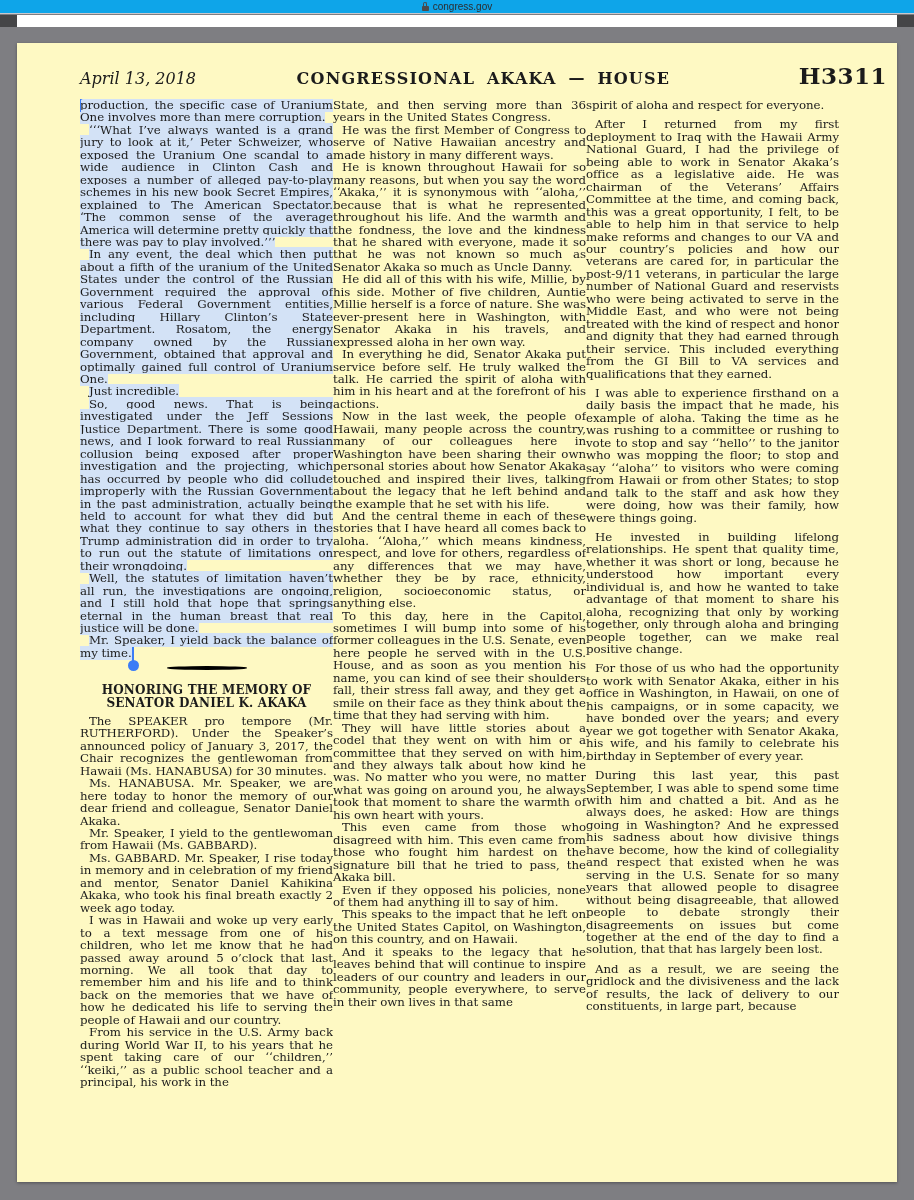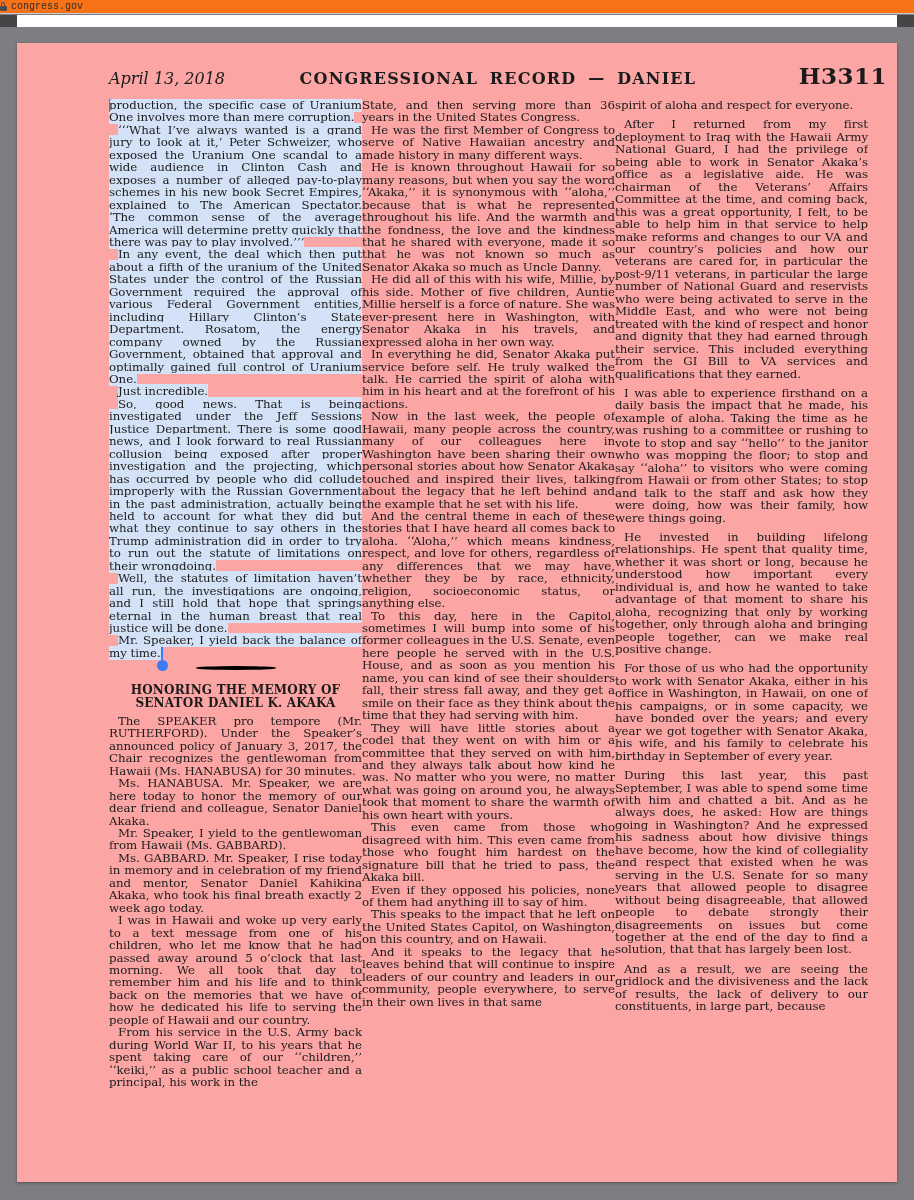--- a/index.html
+++ b/index.html
@@ -3,37 +3,37 @@
 <meta charset="utf-8">
 <style>
   :root { --hl:#d3e2f6; --blue:#3b7cf6; }
   * { box-sizing:border-box; margin:0; padding:0; }
   html,body { width:914px; height:1200px; overflow:hidden; }
   body { background:#7e7e82; position:relative;
          font-family:"DejaVu Serif", serif; }
 
   
   .url-bar { position:absolute; top:0; left:0; width:914px; height:14px;
-    background:#f97316; border-bottom:1px solid #c9c8cd;
-    display:flex; align-items:center; justify-content:flex-start; gap:4px;
-    font-family:Liberation Mono, monospace; font-size:10px; color:#2c2c2e; }
+    background:#0ea5e9; border-bottom:1px solid #c9c8cd;
+    display:flex; align-items:center; justify-content:center; gap:4px;
+    font-family:Liberation Sans, sans-serif; font-size:10px; color:#2c2c2e; }
   .lock { display:inline-block; position:relative; width:7px; height:9px; }
   .lock-shackle { position:absolute; top:0; left:1px; width:4px; height:5px;
     border:1px solid #4a4a4c; border-bottom:none; border-radius:3px 3px 0 0; }
   .lock-body { position:absolute; bottom:0; left:0; width:7px; height:5px;
     background:#4a4a4c; border-radius:1px; }
   .top-strip { position:absolute; top:15px; left:0; width:914px; height:12px;
     background:#ffffff; }
   .strip-edge { position:absolute; top:0; width:17px; height:12px; background:#454547; }
   .strip-edge.left { left:0; } .strip-edge.right { right:0; }
 
   
   .page { position:absolute; left:17px; top:43px; width:880px; height:1139px;
-    background:#fca5a5; overflow:hidden; box-shadow:0 1px 3px rgba(0,0,0,.35);
-    color:#1b1b1b;padding-left:29px; }
+    background:#fef9c3; overflow:hidden; box-shadow:0 1px 3px rgba(0,0,0,.35);
+    color:#1b1b1b; }
   .rec-header { display:flex; align-items:baseline; justify-content:space-between;
     padding:19px 10px 0 63px; }
   .date { font-style:italic; font-size:16px; white-space:nowrap; }
   .masthead { font-weight:bold; font-size:16px; letter-spacing:1.2px;
     word-spacing:5px; white-space:nowrap; transform:translateX(-14px); }
   .pageno { font-weight:bold; font-size:23px; letter-spacing:.5px; }
 
   .columns { display:flex; padding:10px 10px 0 63px; height:1022px;
     overflow:hidden; }
   .col { width:253px; overflow:hidden; }
@@ -69,21 +69,21 @@
   <span>congress.gov</span>
 </div>
 <div class="top-strip">
   <span class="strip-edge left"></span>
   <span class="strip-edge right"></span>
 </div>
 
 <div class="page">
   <div class="rec-header">
     <span class="date">April 13, 2018</span>
-    <span class="masthead">CONGRESSIONAL RECORD — DANIEL</span>
+    <span class="masthead">CONGRESSIONAL AKAKA — HOUSE</span>
     <span class="pageno">H3311</span>
   </div>
   <div class="columns">
     <div class="col">
         <p class="noindent"><span class="selh selh-start"><span class="selh-bar"></span><span class="selh-dot"></span></span><span class="hl">production, the specific case of Uranium One involves more than mere corruption.</span></p>
         <p><span class="hl">‘‘‘What I’ve always wanted is a grand jury to look at it,’ Peter Schweizer, who exposed the Uranium One scandal to a wide audience in Clinton Cash and exposes a number of alleged pay-to-play schemes in his new book Secret Empires, explained to The American Spectator. ‘The common sense of the average America will determine pretty quickly that there was pay to play involved.’’’</span></p>
         <p><span class="hl">In any event, the deal which then put about a fifth of the uranium of the United States under the control of the Russian Government required the approval of various Federal Government entities, including Hillary Clinton’s State Department. Rosatom, the energy company owned by the Russian Government, obtained that approval and optimally gained full control of Uranium One.</span></p>
         <p><span class="hl">Just incredible.</span></p>
         <p><span class="hl">So, good news. That is being investigated under the Jeff Sessions Justice Department. There is some good news, and I look forward to real Russian collusion being exposed after proper investigation and the projecting, which has occurred by people who did collude improperly with the Russian Government in the past administration, actually being held to account for what they did but what they continue to say others in the Trump administration did in order to try to run out the statute of limitations on their wrongdoing.</span></p>
         <p><span class="hl">Well, the statutes of limitation haven’t all run, the investigations are ongoing, and I still hold that hope that springs eternal in the human breast that real justice will be done.</span></p>

